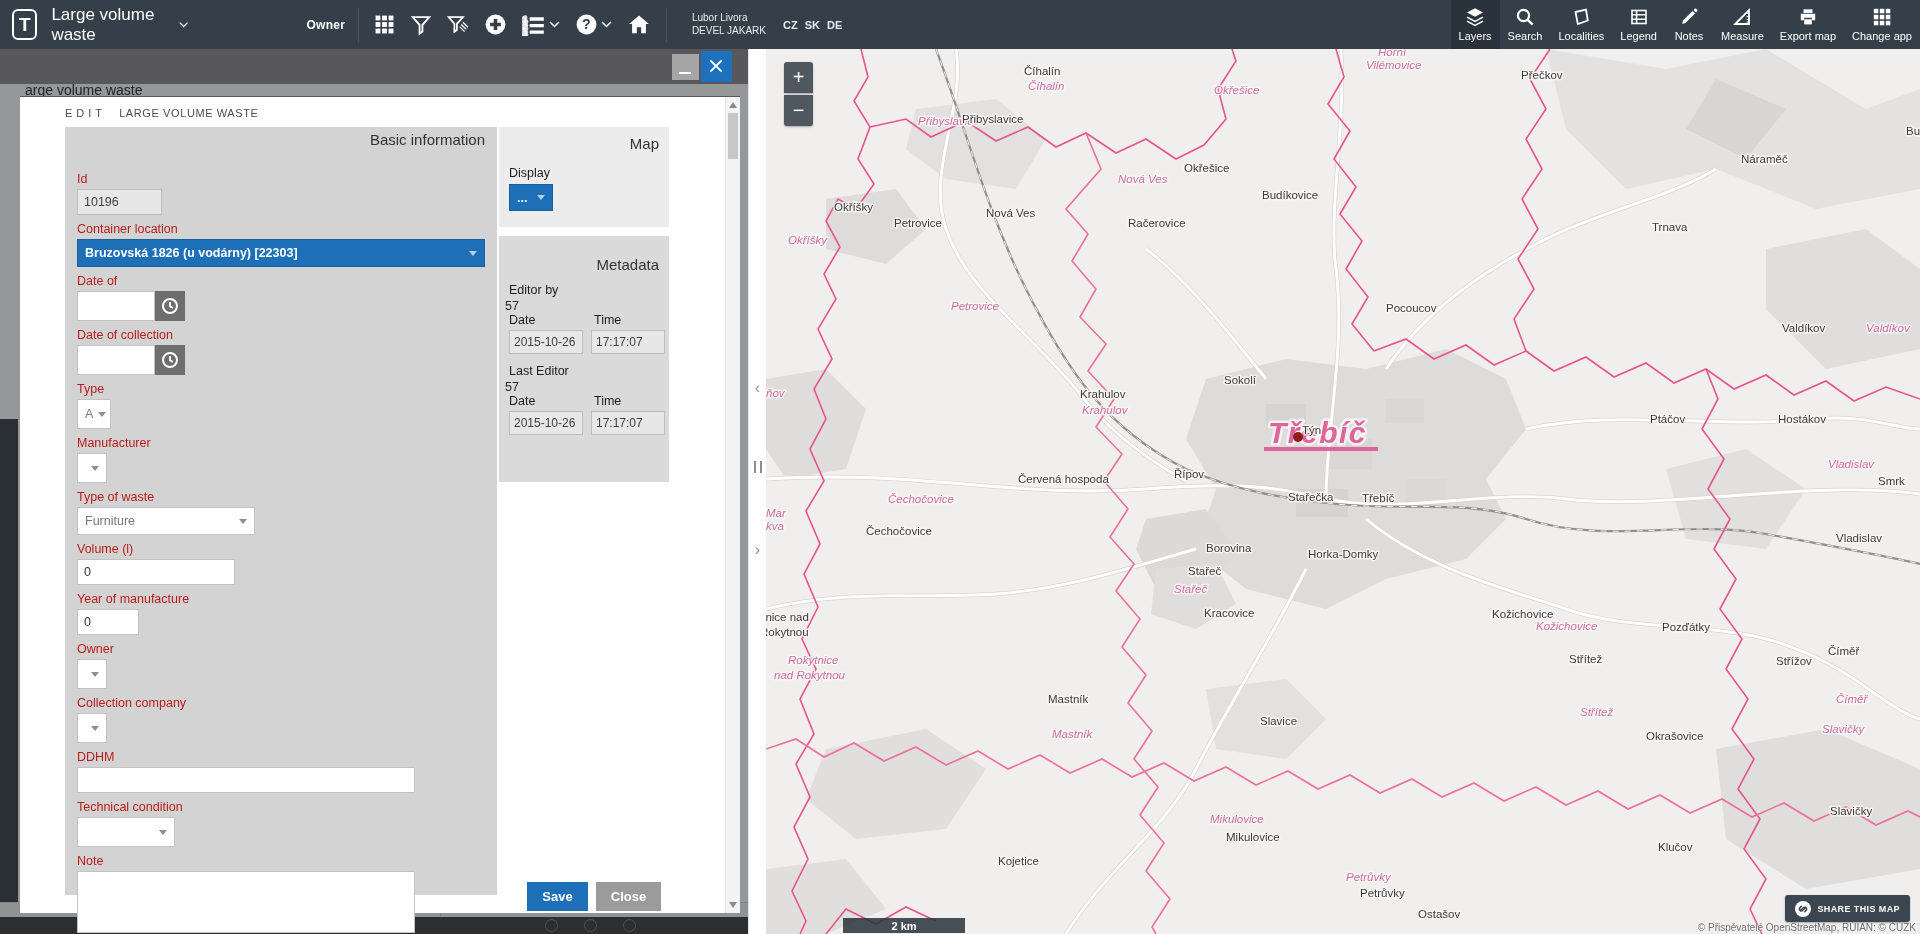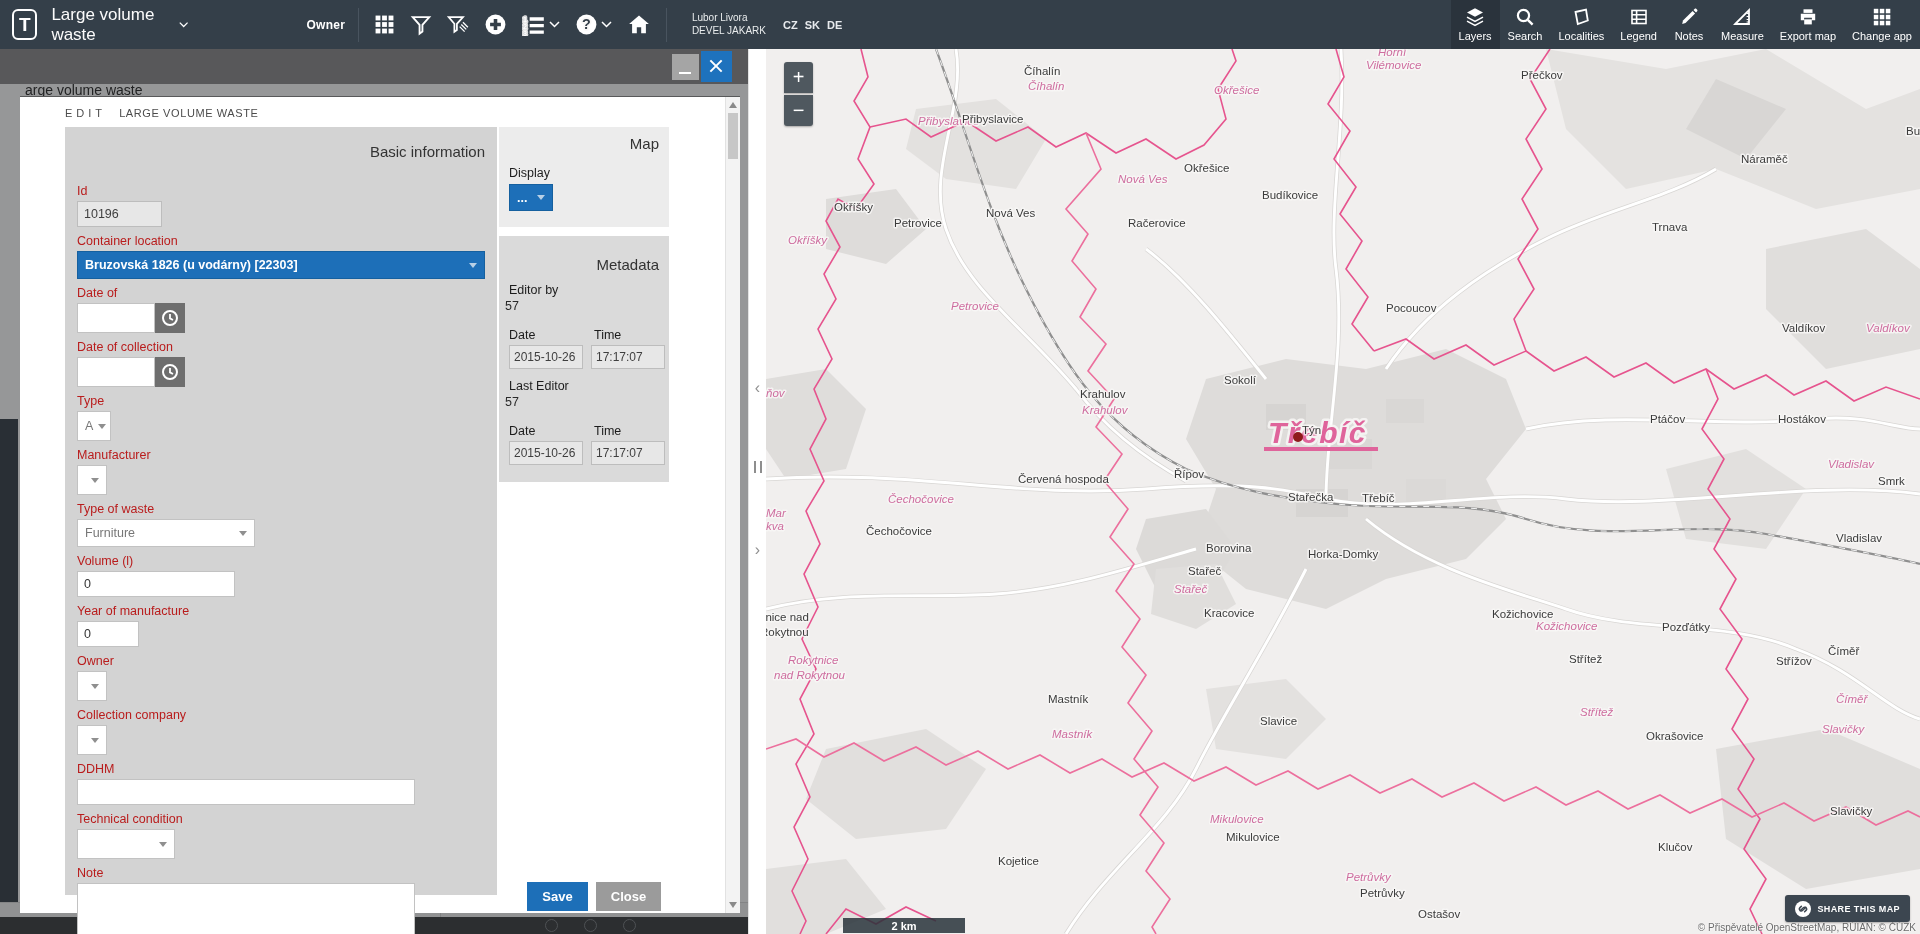--- a/index.html
+++ b/index.html
@@ -45,40 +45,40 @@
   .mtitlebar{position:absolute;left:0;top:0;width:748px;height:35px;background:#58585a;z-index:10}
   .mt-min{position:absolute;right:49px;top:5px;width:27px;height:26px;background:#a5a5a5;cursor:pointer}
   .mt-min i{position:absolute;left:7px;bottom:6px;width:12px;height:2px;background:#fff}
   .mt-close{position:absolute;right:16px;top:2px;width:31px;height:31px;background:#1e72bd;cursor:pointer}
   .mt-close i,.mt-close b{position:absolute;left:7px;top:14px;width:16px;height:2px;background:#fff;transform:rotate(45deg)}
   .mt-close b{transform:rotate(-45deg)}
   .modal{position:absolute;left:20px;top:48px;width:720px;height:816px;background:#fff;z-index:10}
   .m-bread{position:absolute;left:45px;top:10px;font-size:11px;color:#4c4c4c}
   .m-bread .act{letter-spacing:4px}
   .m-bread .ent{margin-left:10px;letter-spacing:.6px}
-  .col-l{position:absolute;left:45px;top:30px;width:432px;height:768px;background:#d3d3d3;padding:16px 12px 0 12px}
+  .col-l{position:absolute;left:45px;top:30px;width:432px;height:768px;background:#d3d3d3;padding:4px 12px 0 12px}
   .sec-h{font-size:15px;color:#333;text-align:right;margin-bottom:22px}
   .field{margin-bottom:5px}
   .field label{display:block;font-size:12.5px;color:#b91c1c;margin-bottom:3px;padding-top:2px}
   .tb{height:26px;border:1px solid #c2c2c2;background:#fff;font-size:12.5px;padding:0 6px;font-family:"Liberation Sans",sans-serif;color:#333;display:block}
   .tb:disabled,.tb.dis{background:#e7e7e7;border-color:#bdbdbd;color:#3f3f3f}
   .sel{display:flex;align-items:center;justify-content:space-between;background:#fff;border:1px solid #c2c2c2;height:28px;padding:0 7px;font-size:12.5px;color:#333;cursor:pointer}
   .car{width:0;height:0;border-left:4px solid transparent;border-right:4px solid transparent;border-top:5px solid #8f8f8f;flex-shrink:0;margin-left:5px}
   .sel-blue{background:#1d6fb8;border-color:#15609f;color:#fff;font-weight:bold}
   .sel-blue .car{border-top-color:#b7d0e6}
   .daterow{display:flex;align-items:stretch}
   .daterow .tb{width:78px;height:30px}
   .clockbtn{width:30px;height:30px;background:#6e6e6e;display:flex;align-items:center;justify-content:center;cursor:pointer;flex-shrink:0}
   .note-ta{width:338px;height:62px;border:1px solid #c2c2c2;font-family:"Liberation Sans",sans-serif;font-size:12.5px;padding:4px;resize:none;background:#fff;display:block}
   .col-r{position:absolute;left:479px;top:30px;width:170px}
   .sec-map{background:#ececec;height:100px;padding:8px 10px}
   .sec-meta{background:#dadada;margin-top:9px;height:246px;padding:20px 10px}
   .rlabel{font-size:12.5px;color:#1c1c1c}
   .rvalue{font-size:12.5px;color:#2a2a2a;margin-top:2px}
-  .dtgrid{display:flex;gap:20px;margin-top:15px}
+  .dtgrid{display:flex;gap:20px;}
   .dtgrid .rlabel{width:74px}
   .dtgrid2{display:flex;gap:8px;margin-top:3px}
   .dtgrid2 .tb{width:74px;height:24px;font-size:12px;padding:0 4px}
   .btn{position:absolute;bottom:2px;height:29px;border:none;color:#fff;font-weight:bold;font-size:13px;font-family:"Liberation Sans",sans-serif;cursor:pointer}
   .btn-save{left:507px;width:61px;background:#1d6fb8}
   .btn-close{left:576px;width:65px;background:#9b9b9b}
   .msb{position:absolute;right:0;top:0;width:15px;height:100%;background:#f3f3f3;border-left:1px solid #e2e2e2}
   .msb .tri-u{position:absolute;top:5px;left:3px;width:0;height:0;border-left:4.5px solid transparent;border-right:4.5px solid transparent;border-bottom:6px solid #8a8a8a;cursor:pointer}
   .msb .tri-d{position:absolute;bottom:5px;left:3px;width:0;height:0;border-left:4.5px solid transparent;border-right:4.5px solid transparent;border-top:6px solid #8a8a8a;cursor:pointer}
   .msb .thumb{position:absolute;top:16px;left:2px;width:10px;height:46px;background:#c7c7c7;cursor:pointer}

